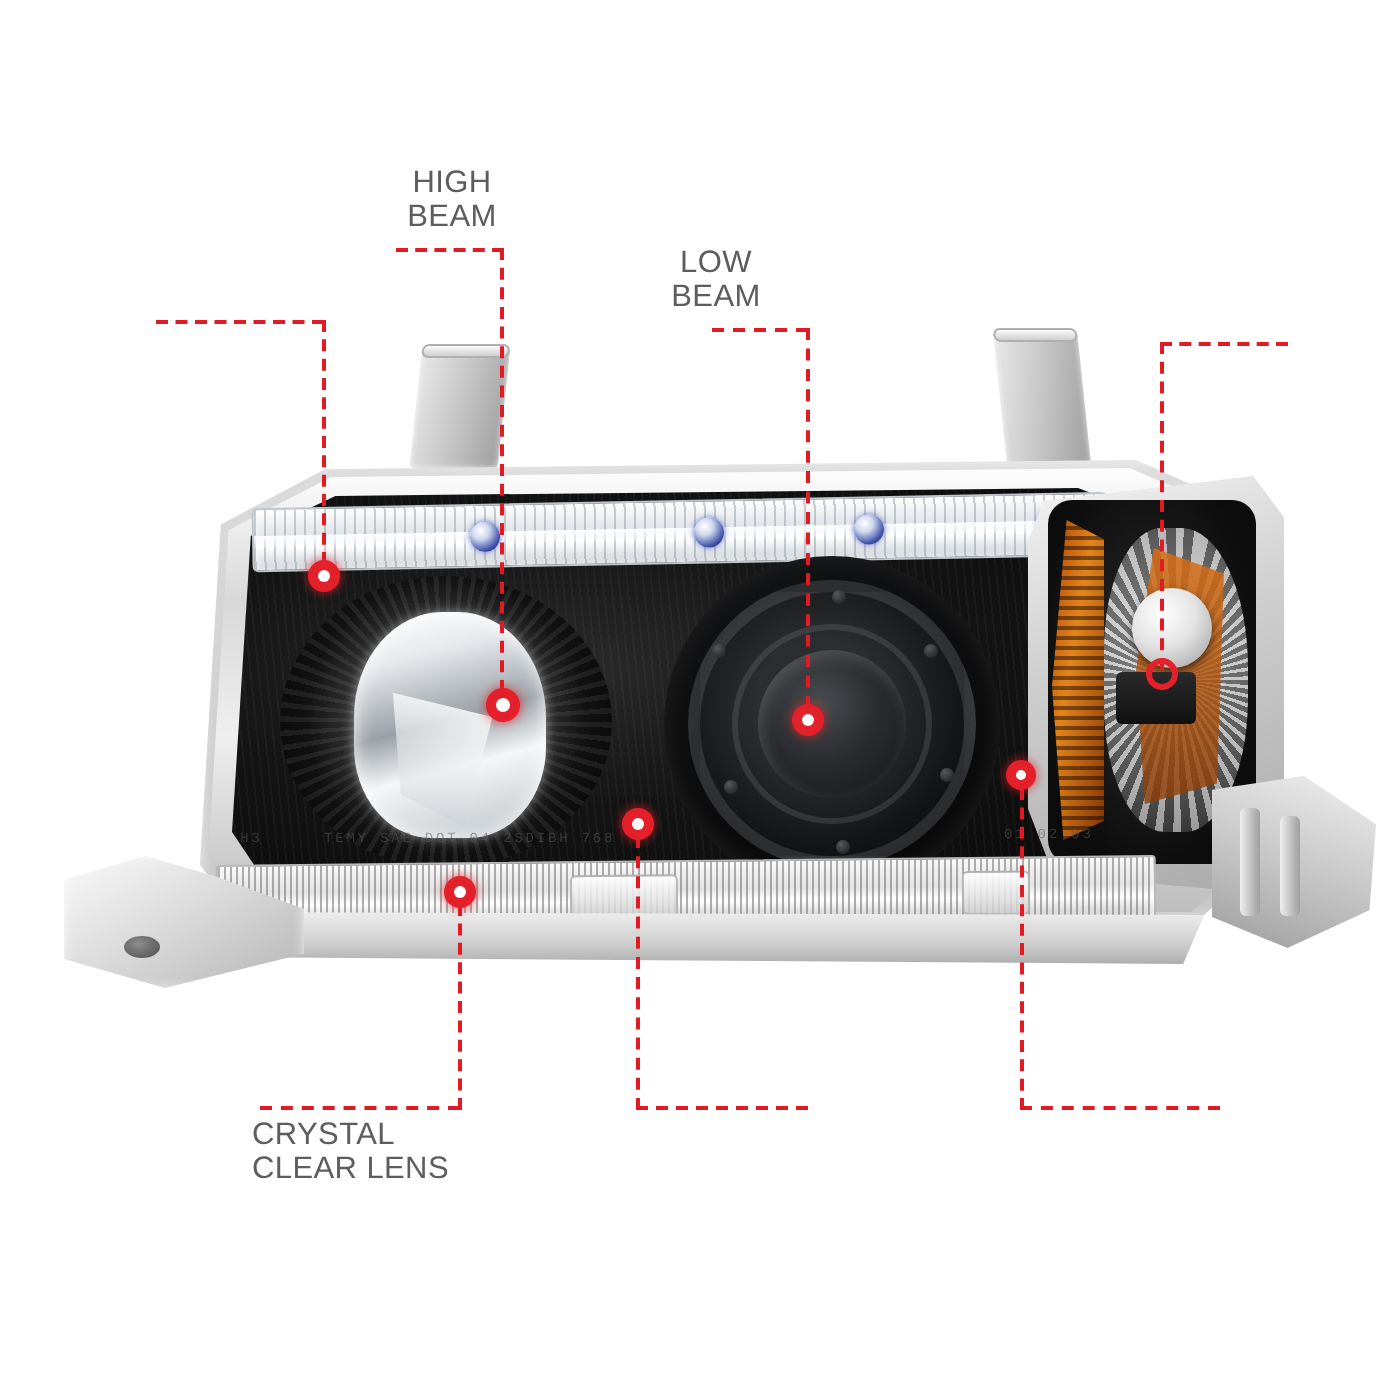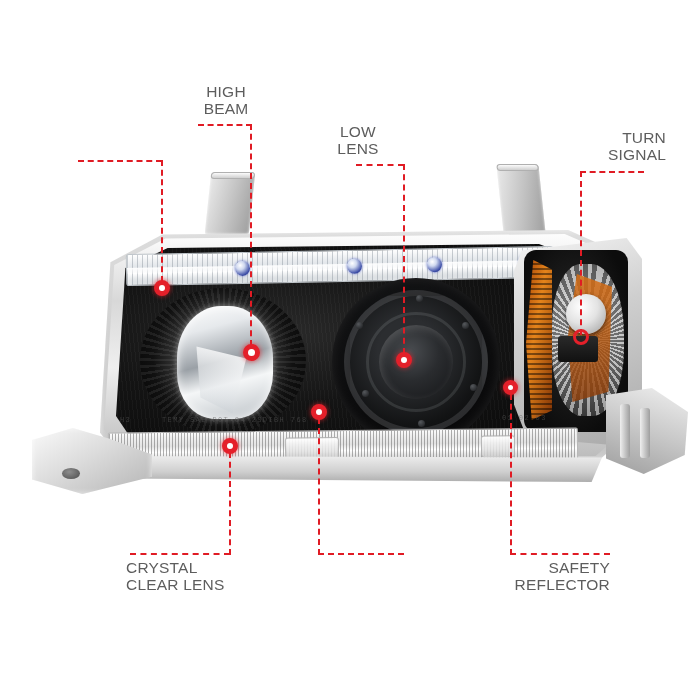--- a/index.html
+++ b/index.html
@@ -238,40 +238,36 @@
   <div class="lead v" style="left:161px;top:160px;height:122px;"></div>
   <div class="dot solid" style="left:154px;top:280px;width:16px;height:16px;"></div>
 
   <div class="label c" style="left:178px;top:84px;width:96px;">HIGH
 BEAM</div>
   <div class="lead h" style="left:198px;top:124px;width:54px;"></div>
   <div class="lead v" style="left:250px;top:124px;height:222px;"></div>
   <div class="dot solid" style="left:243px;top:344px;width:17px;height:17px;"></div>
 
   <div class="label c" style="left:310px;top:124px;width:96px;">LOW
-LENS</div>
+BEAM</div>
   <div class="lead h" style="left:356px;top:164px;width:48px;"></div>
   <div class="lead v" style="left:403px;top:164px;height:190px;"></div>
   <div class="dot solid" style="left:396px;top:352px;width:16px;height:16px;"></div>
 
-  <div class="label r" style="left:556px;top:130px;width:110px;">TURN
-SIGNAL</div>
   <div class="lead h" style="left:580px;top:171px;width:64px;"></div>
   <div class="lead v" style="left:580px;top:171px;height:164px;"></div>
   <div class="dot ring" style="left:573px;top:329px;width:16px;height:16px;"></div>
 
   <div class="label" style="left:126px;top:560px;width:160px;">CRYSTAL
 CLEAR LENS</div>
   <div class="lead h" style="left:130px;top:553px;width:100px;"></div>
   <div class="lead v" style="left:229px;top:452px;height:103px;"></div>
   <div class="dot solid" style="left:222px;top:438px;width:16px;height:16px;"></div>
 
   <div class="lead h" style="left:318px;top:553px;width:86px;"></div>
   <div class="lead v" style="left:318px;top:418px;height:137px;"></div>
   <div class="dot solid" style="left:311px;top:404px;width:16px;height:16px;"></div>
 
-  <div class="label r" style="left:494px;top:560px;width:116px;">SAFETY
-REFLECTOR</div>
   <div class="lead h" style="left:510px;top:553px;width:100px;"></div>
   <div class="lead v" style="left:510px;top:394px;height:161px;"></div>
   <div class="dot solid" style="left:503px;top:380px;width:15px;height:15px;"></div>
 
 </div>
 
 </body></html>

